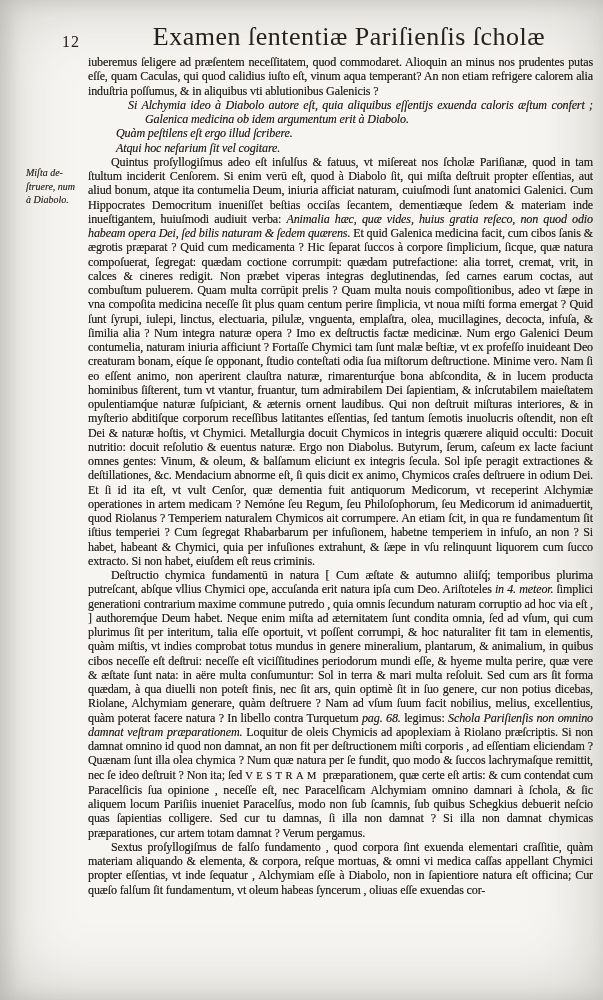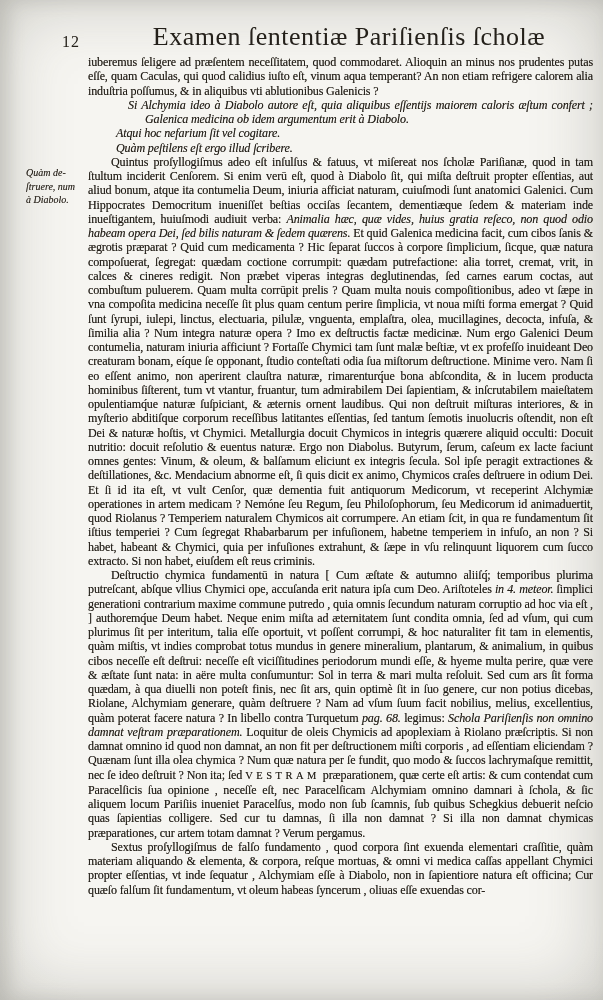--- a/index.html
+++ b/index.html
@@ -54,28 +54,28 @@
 </style>
 </head>
 <body>
 
 <div class="scan">
   <div class="header">
     <span class="pagenum">12</span>
     <span class="running-title">Examen ſententiæ Pariſienſis ſcholæ</span>
   </div>
 
-  <div class="mnote mnote1">Quàm de-
+  <div class="mnote mnote1">Miſta de-
 ſtruere, num
 à Diabolo.</div>
 
   <div class="textcol">
       <p class="para"><span>iuberemus ſeligere ad præſentem neceſſitatem, quod commodaret.  Alioquin an minus nos prudentes putas eſſe, quam Caculas, qui quod calidius iuſto eſt, vinum aqua temperant? An non etiam refrigere calorem alia induſtria poſſumus, &amp; in aliquibus vti ablutionibus Galenicis ?</span></p>
-      <p class="para quote"><span class="it">Si Alchymia ideo à Diabolo autore eſt, quia aliquibus eſſentijs maiorem caloris æſtum confert ; Galenica medicina ob idem argumentum erit à Diabolo.</span></p>
+      <p class="para quote"><span class="it">Si Alchymia ideo à Diabolo autore eſt, quia aliquibus eſſentijs exuenda caloris æſtum confert ; Galenica medicina ob idem argumentum erit à Diabolo.</span></p>
+      <p class="para aside"><span class="it">Quàm peſtilens eſt ergo illud ſcribere.</span></p>
       <p class="para aside"><span class="it">Atqui hoc nefarium ſit vel cogitare.</span></p>
-      <p class="para aside"><span class="it">Quàm peſtilens eſt ergo illud ſcribere.</span></p>
       <p class="para indent"><span>Quintus proſyllogiſmus adeo eſt inſulſus &amp; fatuus, vt miſereat nos ſcholæ Pariſianæ, quod in tam ſtultum inciderit Cenſorem. Si enim verū eſt, quod à Diabolo ſit, qui miſta deſtruit propter eſſentias, aut aliud bonum, atque ita contumelia Deum, iniuria afficiat naturam, cuiuſmodi ſunt anatomici Galenici.  Cum Hippocrates Democritum inueniſſet beſtias occiſas ſecantem, dementiæque ſedem &amp; materiam inde inueſtigantem, huiuſmodi audiuit verba: </span><span class="it">Animalia hæc, quæ vides, huius gratia reſeco, non quod odio habeam opera Dei, ſed bilis naturam &amp; ſedem quærens.</span><span>  Et quid Galenica medicina facit, cum cibos ſanis &amp; ægrotis præparat ? Quid cum medicamenta ? Hic ſeparat ſuccos à corpore ſimplicium, ſicque, quæ natura compoſuerat, ſegregat: quædam coctione corrumpit: quædam putrefactione: alia torret, cremat, vrit, in calces &amp; cineres redigit.  Non præbet viperas integras deglutinendas, ſed carnes earum coctas, aut combuſtum puluerem.  Quam multa corrūpit prelis ? Quam multa nouis compoſitionibus, adeo vt ſæpe in vna compoſita medicina neceſſe ſit plus quam centum perire ſimplicia, vt noua miſti forma emergat ? Quid ſunt ſyrupi, iulepi, linctus, electuaria, pilulæ, vnguenta, emplaſtra, olea, mucillagines, decocta, infuſa, &amp; ſimilia alia ? Num integra naturæ opera ? Imo ex deſtructis factæ medicinæ.  Num ergo Galenici Deum contumelia, naturam iniuria afficiunt ? Fortaſſe Chymici tam ſunt malæ beſtiæ, vt ex profeſſo inuideant Deo creaturam bonam, eíque ſe opponant, ſtudio conteſtati odia ſua miſtorum deſtructione. Minime vero. Nam ſi eo eſſent animo, non aperirent clauſtra naturæ, rimarenturq́ue bona abſcondita, &amp; in lucem producta hominibus ſiſterent, tum vt vtantur, fruantur, tum admirabilem Dei ſapientiam, &amp; inſcrutabilem maieſtatem opulentiamq́ue naturæ ſuſpiciant, &amp; æternis ornent laudibus.  Qui non deſtruit miſturas interiores, &amp; in myſterio abditiſque corporum receſſibus latitantes eſſentias, ſed tantum ſemotis inuolucris oſtendit, non eſt Dei &amp; naturæ hoſtis, vt Chymici.  Metallurgia docuit Chymicos in integris quærere aliquid occulti: Docuit nutritio: docuit reſolutio &amp; euentus naturæ.  Ergo non Diabolus.  Butyrum, ſerum, caſeum ex lacte faciunt omnes gentes: Vinum, &amp; oleum, &amp; balſamum eliciunt ex integris ſecula.  Sol ipſe peragit extractiones &amp; deſtillationes, &amp;c. Mendacium abnorme eſt, ſi quis dicit ex animo, Chymicos craſes deſtruere in odium Dei.  Et ſi id ita eſt, vt vult Cenſor, quæ dementia fuit antiquorum Medicorum, vt receperint Alchymiæ operationes in artem medicam ? Nemóne ſeu Regum, ſeu Philoſophorum, ſeu Medicorum id animaduertit, quod Riolanus ? Temperiem naturalem Chymicos ait corrumpere.  An etiam ſcit, in qua re fundamentum ſit iſtius temperiei ? Cum ſegregat Rhabarbarum per infuſionem, habetne temperiem in infuſo, an non ? Si habet, habeant &amp; Chymici, quia per infuſiones extrahunt, &amp; ſæpe in vſu relinquunt liquorem cum ſucco extracto.  Si non habet, eiuſdem eſt reus criminis.</span></p>
       <p class="para indent"><span>Deſtructio chymica fundamentū in natura [ Cum æſtate &amp; autumno aliiſq́; temporibus plurima putreſcant, abſque vllius Chymici ope, accuſanda erit natura ipſa cum Deo.  Ariſtoteles </span><span class="it">in 4. meteor.</span><span> ſimplici generationi contrarium maxime commune putredo , quia omnis ſecundum naturam corruptio ad hoc via eſt , ] authoremq́ue Deum habet.  Neque enim miſta ad æternitatem ſunt condita omnia, ſed ad vſum, qui cum plurimus ſit per interitum, talia eſſe oportuit, vt poſſent corrumpi, &amp; hoc naturaliter fit tam in elementis, quàm miſtis, vt indies comprobat totus mundus in genere mineralium, plantarum, &amp; animalium, in quibus cibos neceſſe eſt deſtrui: neceſſe eſt viciſſitudines periodorum mundi eſſe, &amp; hyeme multa perire, quæ vere &amp; æſtate ſunt nata: in aëre multa conſumuntur: Sol in terra &amp; mari multa reſoluit.  Sed cum ars ſit forma quædam, à qua diuelli non poteſt finis, nec ſit ars, quin optimè ſit in ſuo genere, cur non potius dicebas, Riolane, Alchymiam generare, quàm deſtruere ? Nam ad vſum ſuum facit nobilius, melius, excellentius, quàm poterat facere natura ? In libello contra Turquetum </span><span class="it">pag. 68.</span><span> legimus: </span><span class="it">Schola Pariſienſis non omnino damnat veſtram præparationem.</span><span> Loquitur de oleis Chymicis ad apoplexiam à Riolano præſcriptis.  Si non damnat omnino id quod non damnat, an non fit per deſtructionem miſti corporis , ad eſſentiam eliciendam ? Quænam ſunt illa olea chymica ? Num quæ natura per ſe fundit, quo modo &amp; ſuccos lachrymaſque remittit, nec ſe ideo deſtruit ? Non ita; ſed </span><span class="spaced">VESTRAM</span><span> præparationem, quæ certe eſt artis: &amp; cum contendat cum Paracelſicis ſua opinione , neceſſe eſt, nec Paracelſicam Alchymiam omnino damnari à ſchola, &amp; ſic aliquem locum Pariſiis inueniet Paracelſus, modo non ſub ſcamnis, ſub quibus Schegkius debuerit neſcio quas ſapientias colligere.  Sed cur tu damnas, ſi illa non damnat ? Si illa non damnat chymicas præparationes, cur artem totam damnat ? Verum pergamus.</span></p>
       <p class="para indent"><span>Sextus proſyllogiſmus de falſo fundamento , quod corpora ſint exuenda elementari craſſitie, quàm materiam aliquando &amp; elementa,  &amp; corpora, reſque mortuas, &amp; omni vi medica caſſas appellant Chymici propter eſſentias, vt inde ſequatur , Alchymiam eſſe à Diabolo, non in ſapientiore natura eſt officina; Cur quæſo falſum ſit fundamentum, vt oleum habeas ſyncerum , oliuas eſſe exuendas cor-</span></p>
     </div>
 
   <div class="catchword">pore</div>
 </div>
 
 </body></html>

